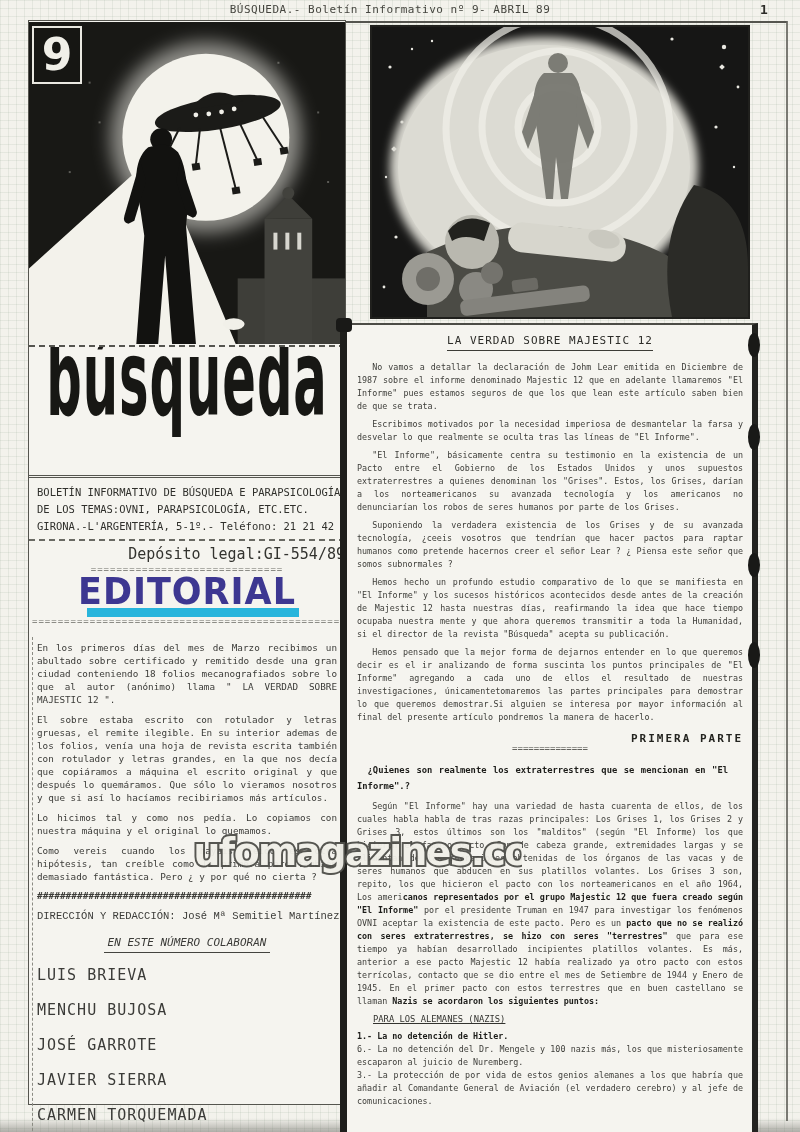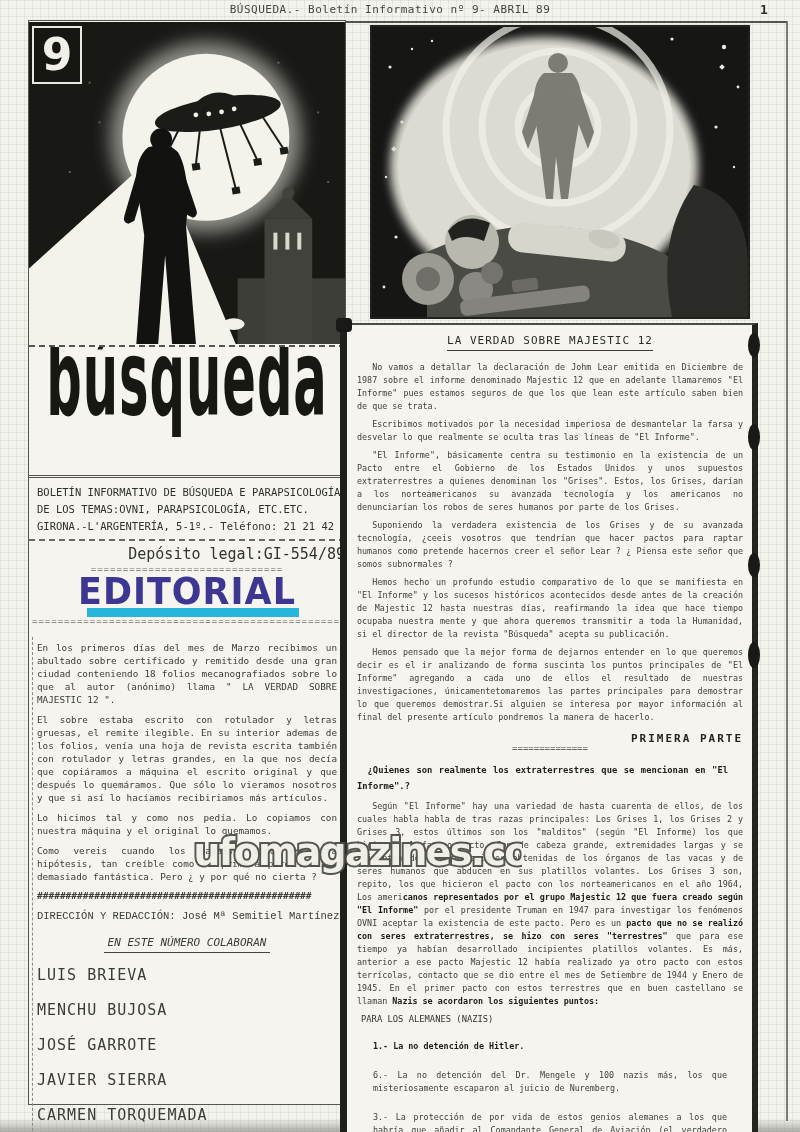--- a/index.html
+++ b/index.html
@@ -64,22 +64,22 @@
     background:#f5f4ef;border-left:7px solid #1e1e1b;border-right:6px solid #232320;
     border-top:2px solid #4c4c46;border-bottom:2px solid #6b6b64;
     padding:9px 9px 4px 10px;overflow:hidden;}
   .a-title{text-align:center;font-size:11px;letter-spacing:1px;color:#2c2c28;margin-bottom:14px;}
   .a-title span{border-bottom:1.5px solid #3c3c37;padding-bottom:3px;}
   .ap{font-size:8.4px;line-height:13px;text-align:justify;margin:0 0 5px 0;text-indent:3ch;color:#3d3d39;}
   .ap b,.q b,strong{color:#1c1c19;}
   .part-head{text-align:right;font-size:11px;font-weight:bold;letter-spacing:2px;color:#23231f;margin:8px 0 0 0;}
   .part-underline{text-align:center;font-size:9px;line-height:7px;color:#33332f;margin-bottom:10px;}
   .q{font-size:8.8px;line-height:16px;font-weight:bold;text-align:justify;text-indent:2ch;color:#1d1d1a;margin:2px 15px 6px 0;}
-  .nazi-head{font-size:8.8px;margin:6px 0 6px 4px;color:#33332f;}
-  .li{font-size:8.4px;line-height:13px;text-align:justify;margin:16px;color:#3d3d39;}
+  .nazi-head{font-size:8.8px;margin:6px 0 6px 16px;color:#33332f;text-decoration:underline;}
+  .li{font-size:8.4px;line-height:13px;text-align:justify;margin:0;color:#3d3d39;}
   .li.bold{font-weight:bold;color:#1c1c19;}
 
   
   .blob{position:absolute;background:#191917;border-radius:50%;z-index:30;}
 
   
   .watermark{position:absolute;left:192px;top:824px;z-index:60;pointer-events:none;}
 </style>
 </head>
 <body>

